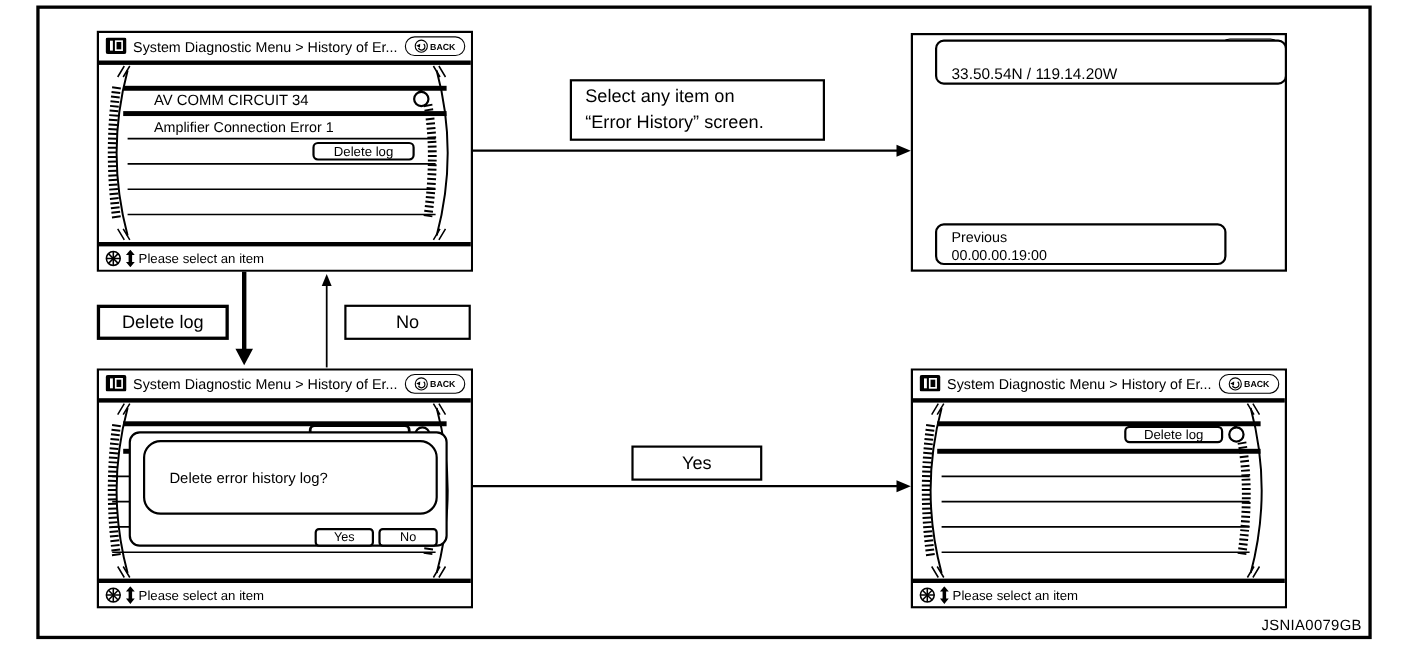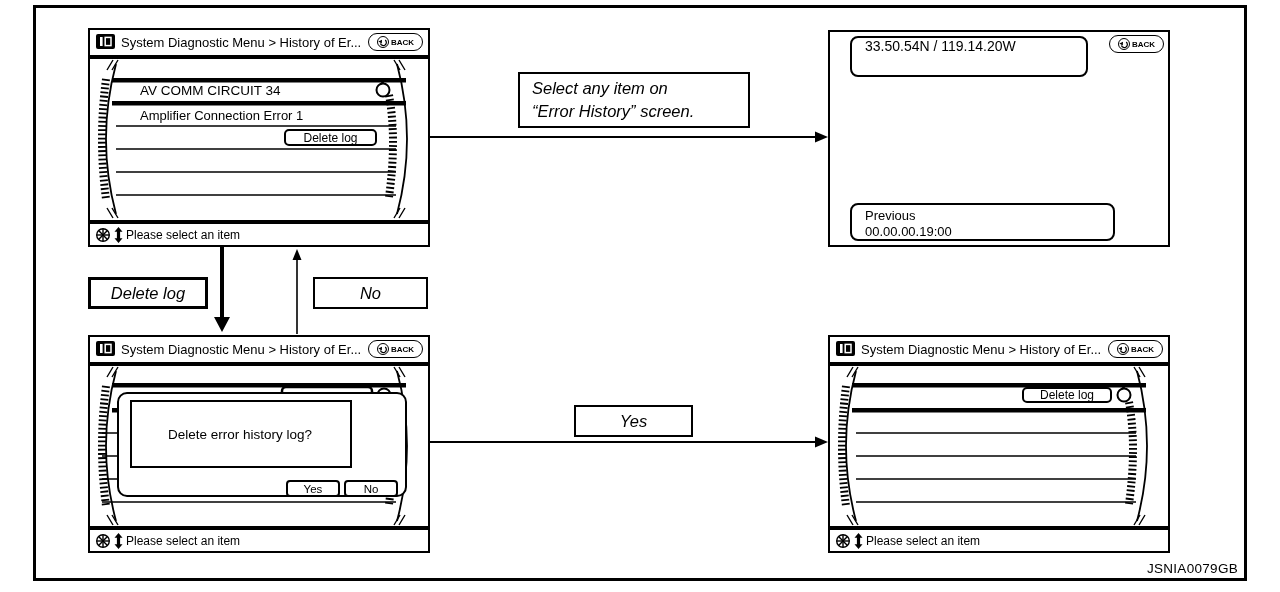--- a/index.html
+++ b/index.html
@@ -33,36 +33,36 @@
              box-sizing:border-box;display:flex;align-items:center;gap:3px;padding-left:5px;background:#fff;}
   .status-text{font-size:12px;}
 
   .list-text{position:absolute;font-size:13px;white-space:nowrap;}
   .mini-btn{position:absolute;border:2.5px solid #000;border-radius:5px;background:#fff;box-sizing:border-box;
             display:flex;align-items:center;justify-content:center;font-size:12px;}
 
   
   .dialog{position:absolute;left:27px;top:26px;width:290px;height:105px;background:#fff;
           border:2.5px solid #000;border-radius:10px;box-sizing:border-box;}
-  .dialog-inner{position:absolute;left:11px;top:6px;width:222px;height:68px;border:2px solid #000;
-                border-radius:0;box-sizing:border-box;display:flex;align-items:center;
-                padding-left:36px;font-size:13.5px;}
+  .dialog-inner{position:absolute;left:11px;top:6px;width:268px;height:68px;border:2px solid #000;
+                border-radius:16px;box-sizing:border-box;display:flex;align-items:center;
+                padding-left:22px;font-size:13.5px;}
   .dialog-btn{position:absolute;width:54px;height:17px;border:2px solid #000;border-radius:4px;
               box-sizing:border-box;background:#fff;display:flex;align-items:center;
               justify-content:center;font-size:11.5px;top:86px;}
 
   
   .round-box{position:absolute;border:2px solid #000;border-radius:8px;background:#fff;box-sizing:border-box;}
-  #coord-box{left:20px;top:4px;width:238px;height:41px;display:flex;align-items:flex-start;
+  #coord-box{left:20px;top:4px;width:320px;height:41px;display:flex;align-items:flex-end;
              padding-left:13px;font-size:14px;}
   #prev-box{left:20px;bottom:4px;width:265px;height:38px;padding:3px 0 0 13px;font-size:13px;line-height:16px;}
 
   
   .flow-box{position:absolute;background:#fff;border:2px solid #000;box-sizing:border-box;
-            display:flex;align-items:center;justify-content:center;font-size:16.5px;font-style:italic;}
+            display:flex;align-items:center;justify-content:center;font-size:16.5px;}
   #flow-select{left:518px;top:72px;width:232px;height:56px;flex-direction:column;
                align-items:flex-start;justify-content:center;padding-left:12px;line-height:23px;}
   #flow-delete-log{left:88px;top:277px;width:120px;height:32px;border-width:3px;}
   #flow-no{left:313px;top:277px;width:115px;height:32px;}
   #flow-yes{left:574px;top:405px;width:119px;height:32px;}
 
   .arrows{position:absolute;left:0;top:0;pointer-events:none;}
 </style>
 </head>
 <body>

